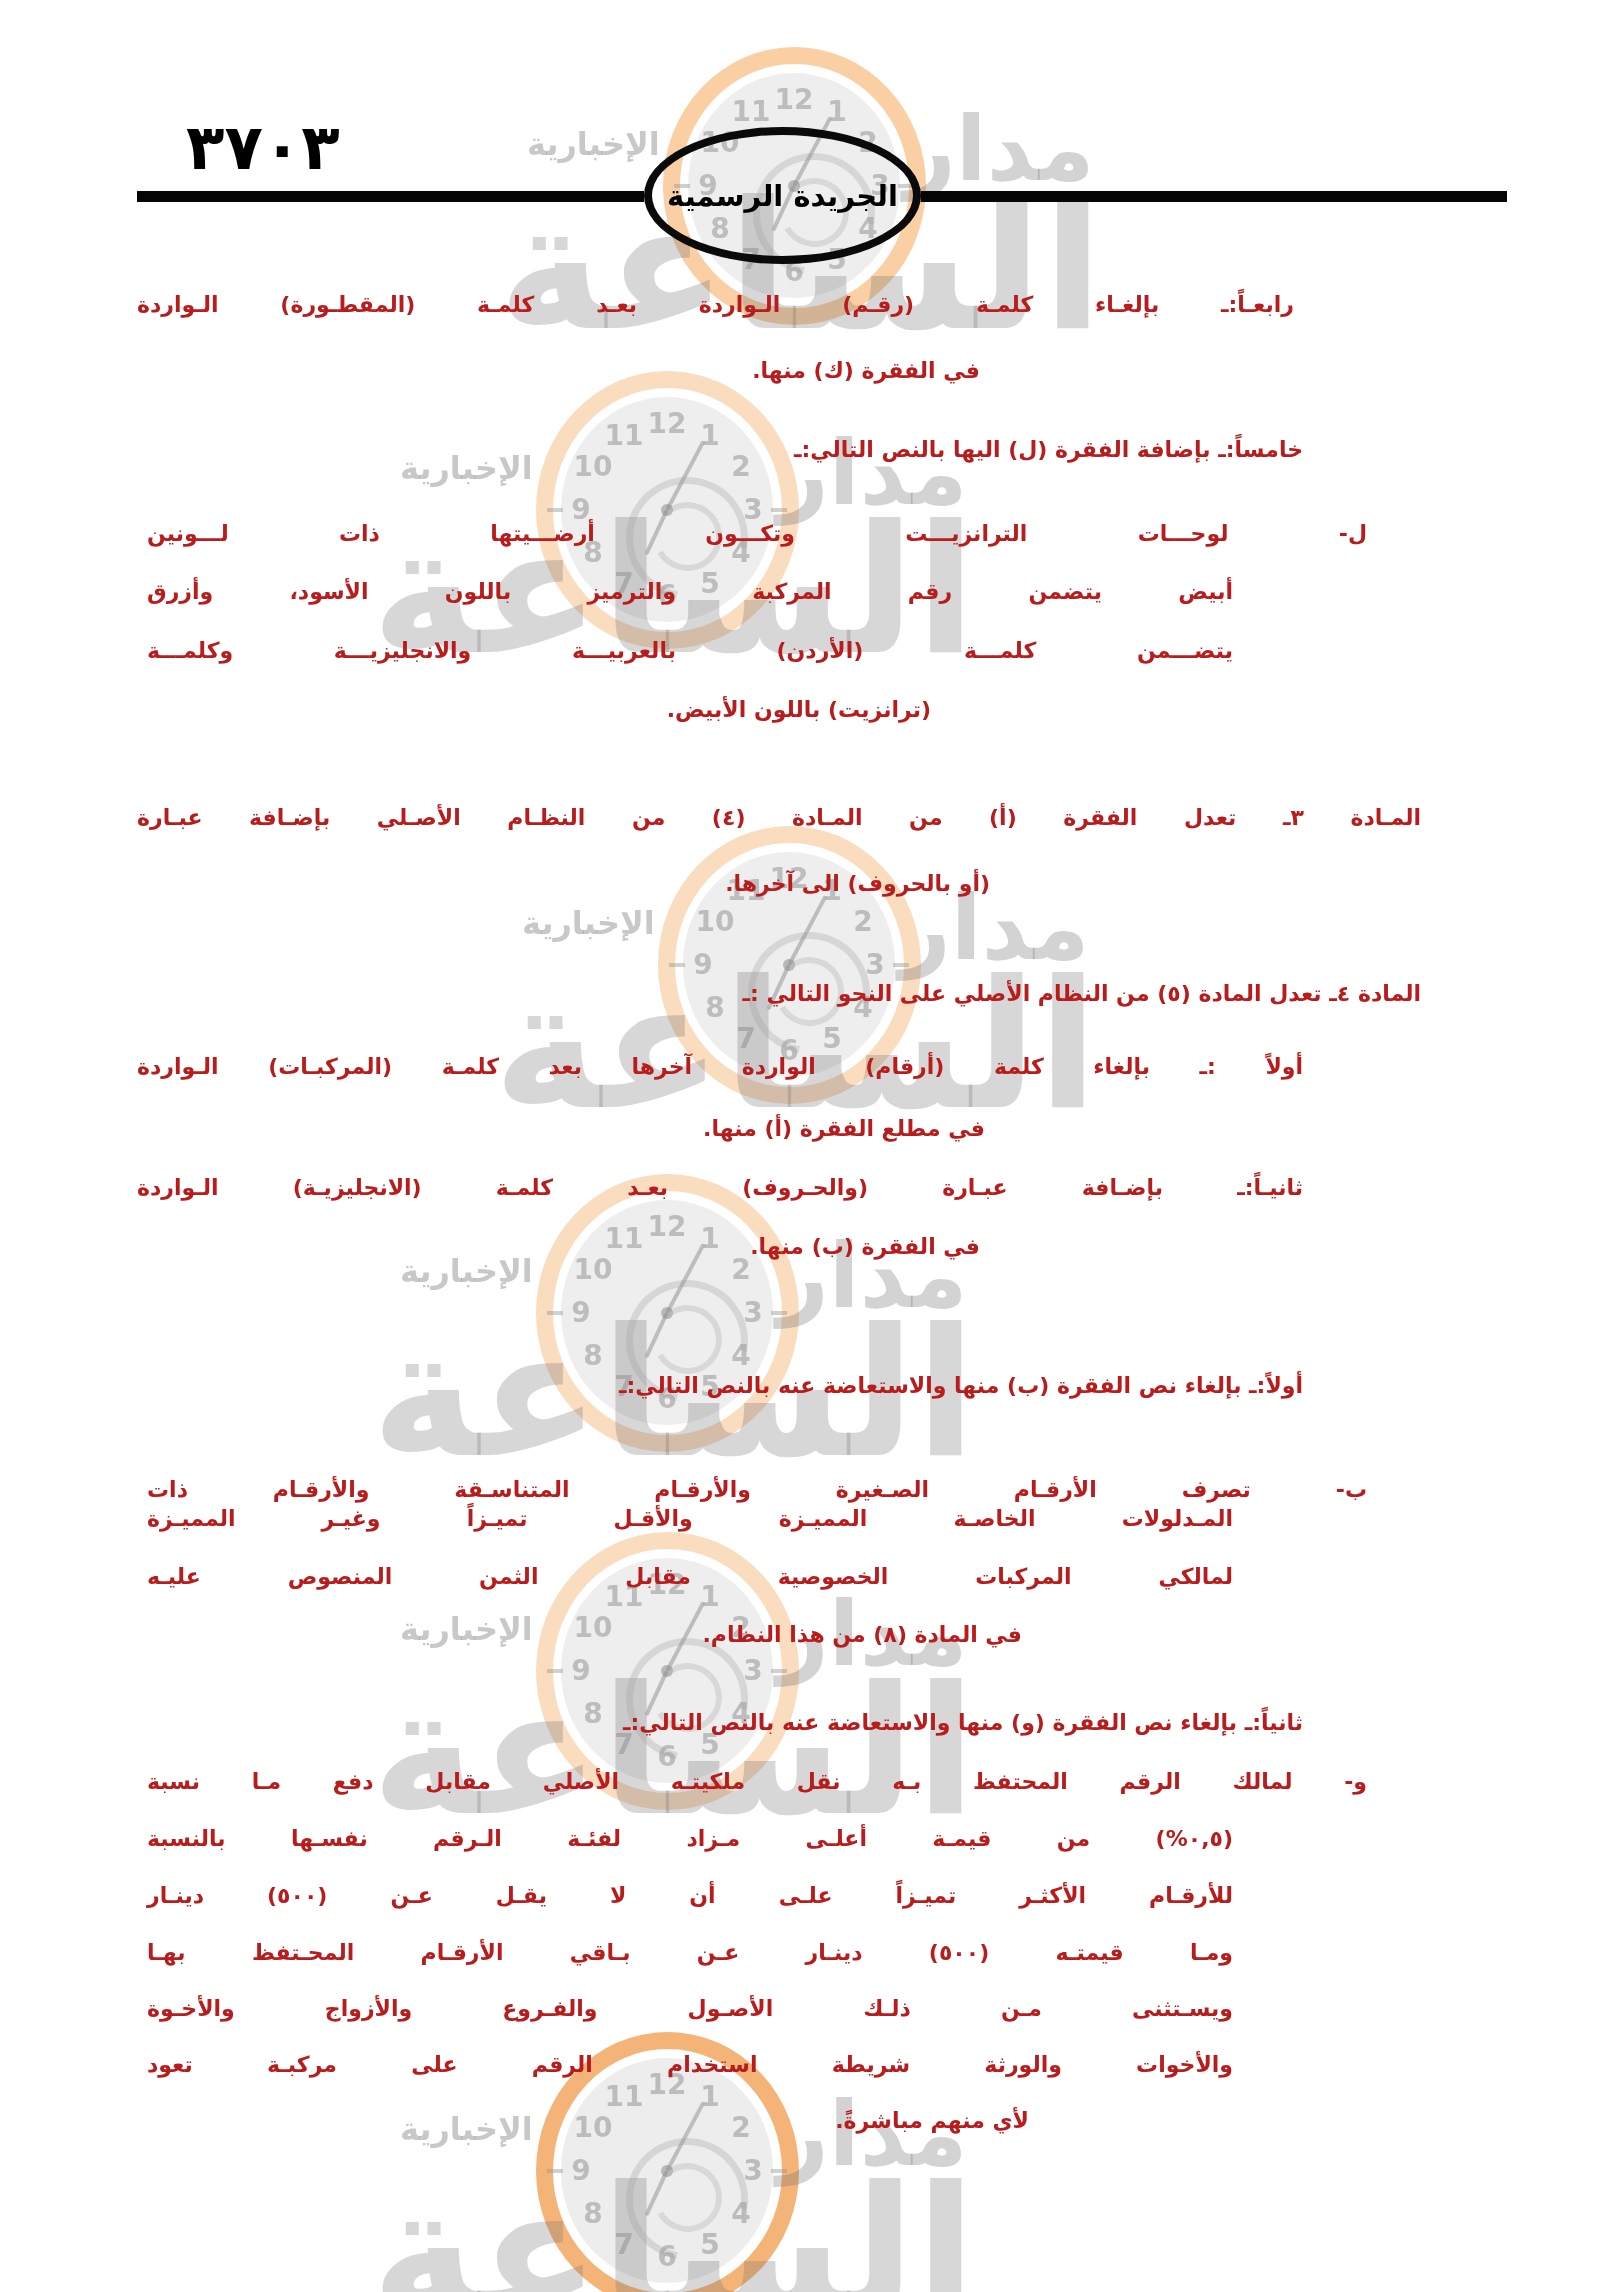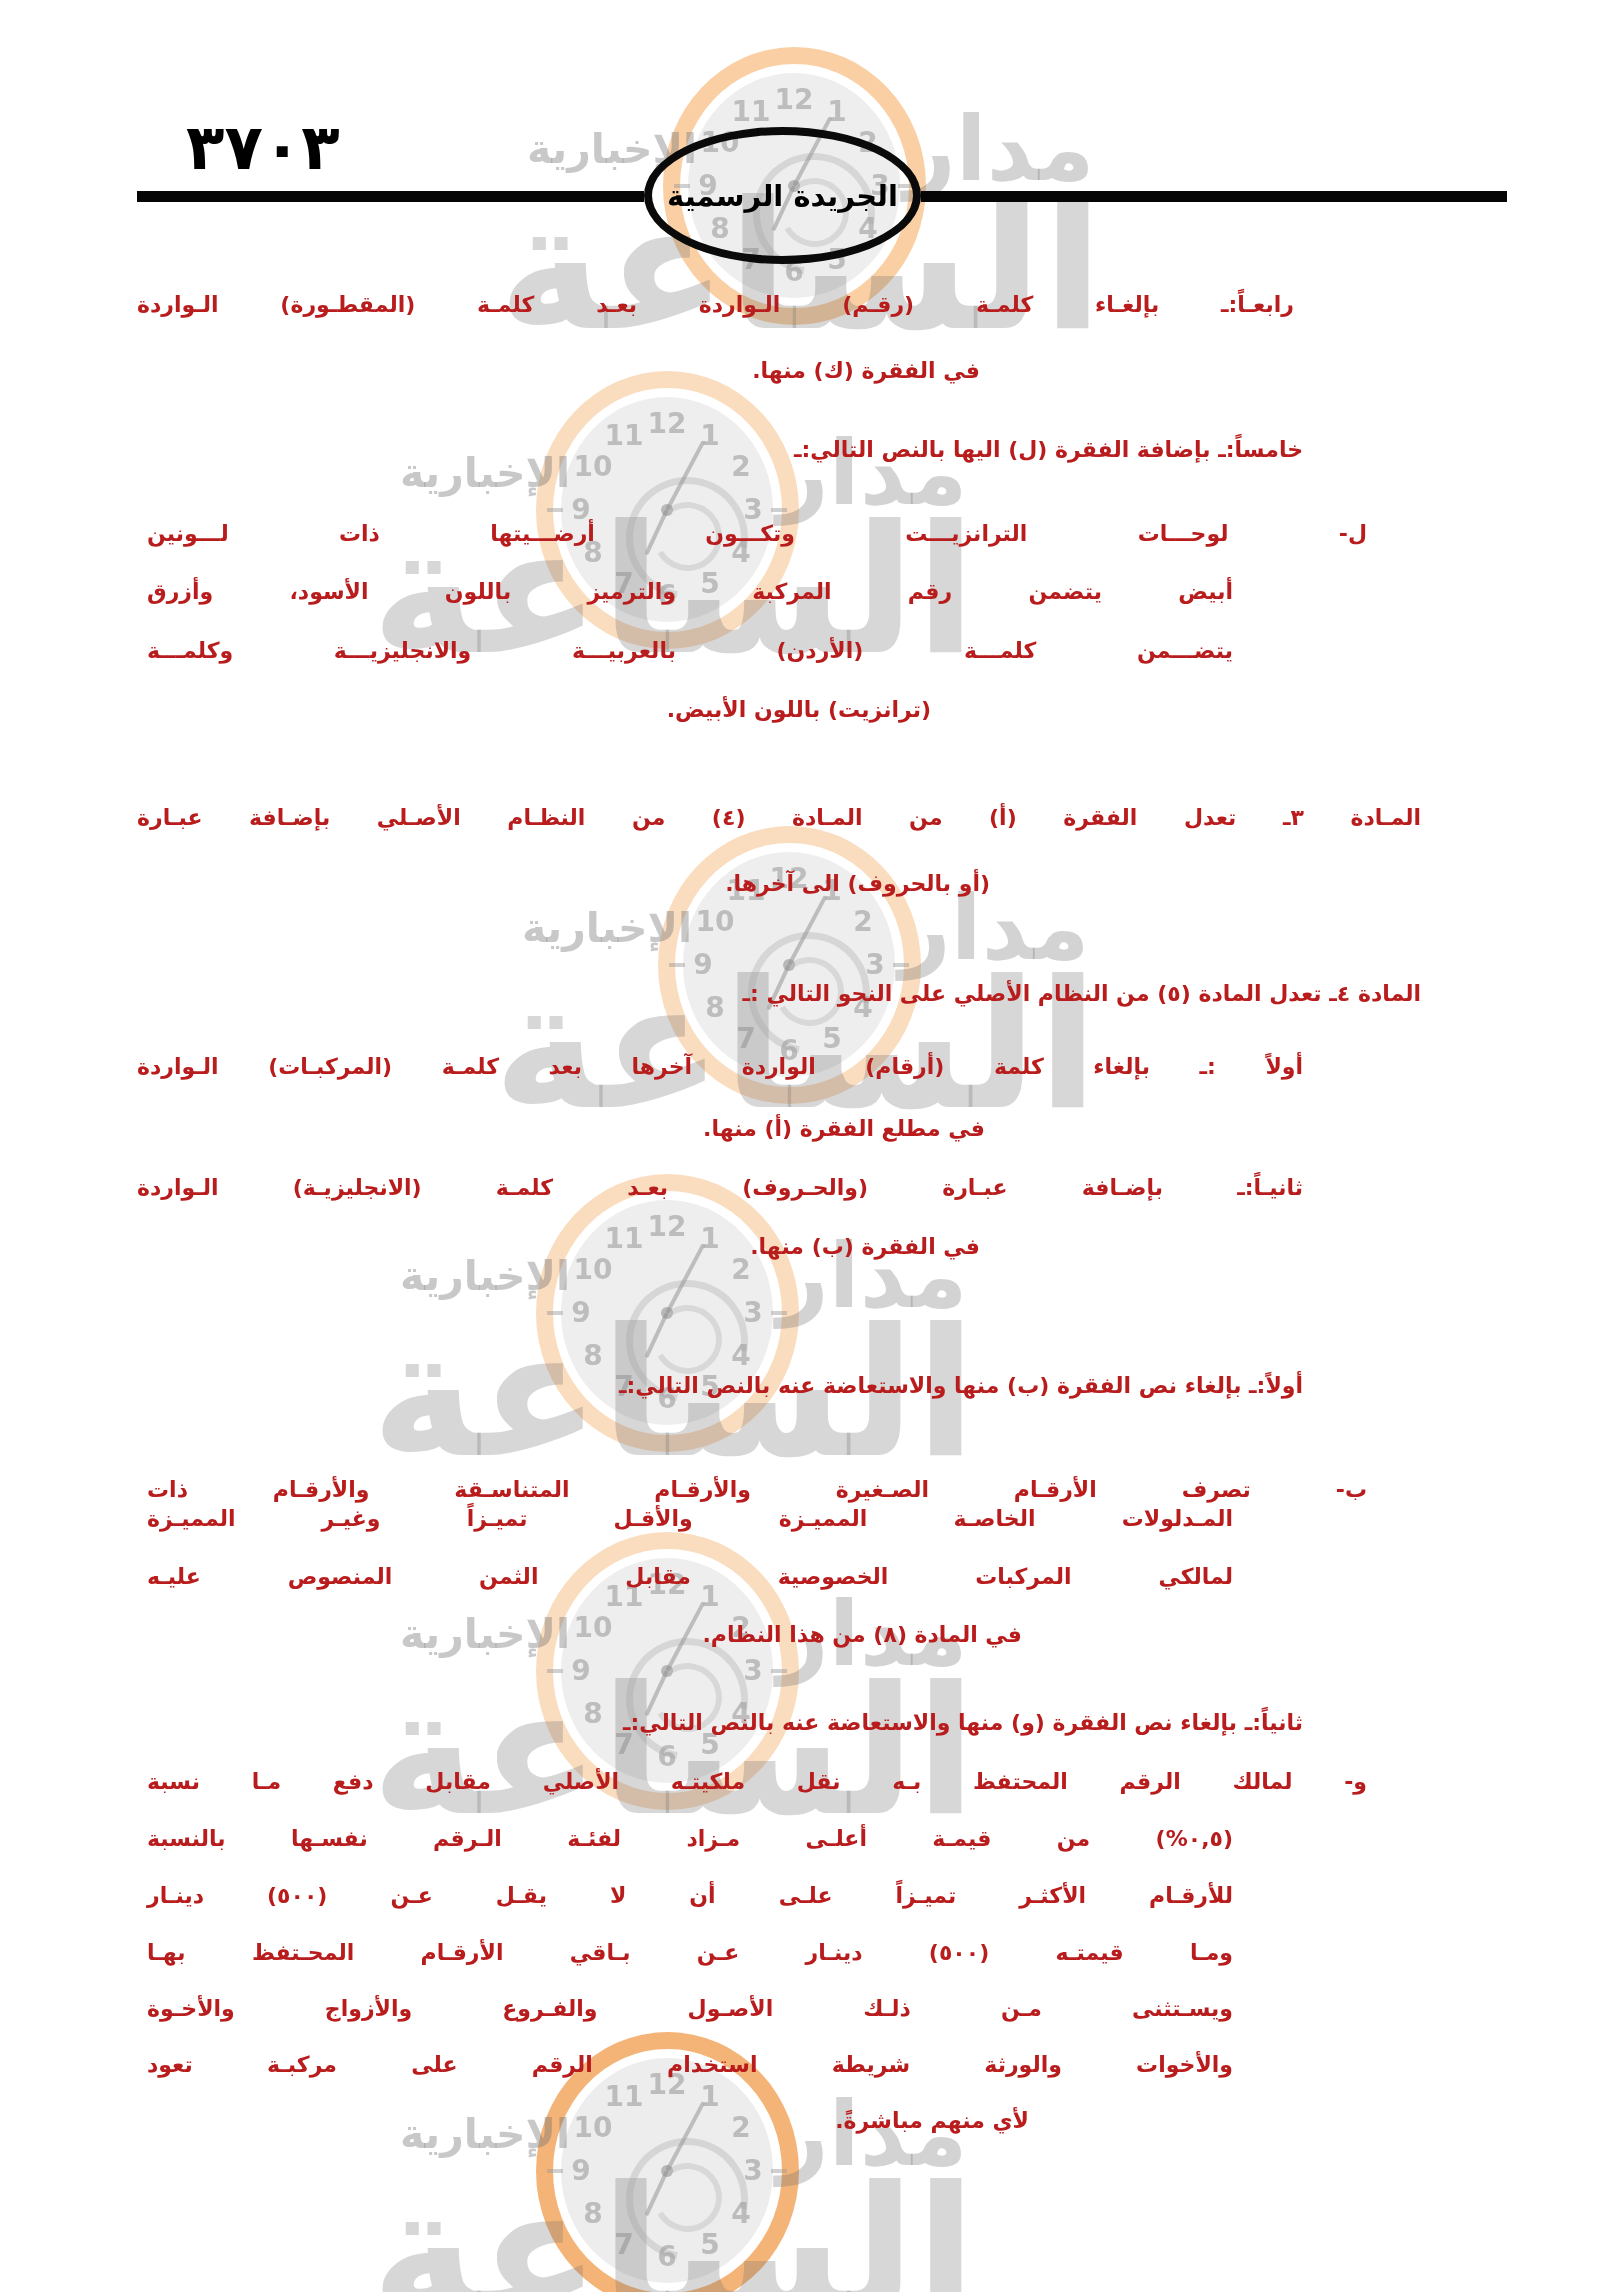--- a/index.html
+++ b/index.html
@@ -32,21 +32,21 @@
   .hand-min{height:78px;transform:rotate(28deg);}
   .hand-hour{height:49px;transform:rotate(205deg);}
   .hub{position:absolute;left:-5.9px;top:-5.9px;width:11.8px;height:11.8px;border-radius:50%;
     background:rgba(140,140,140,0.55);}
   .swirl{position:absolute;left:-41px;top:-33px;width:108px;height:108px;border-radius:50%;
     border:7.8px solid rgba(160,160,160,0.30);border-bottom-color:transparent;
     transform:rotate(-35deg);}
   .swirl2{position:absolute;left:-13.7px;top:-7.8px;width:57px;height:57px;border-radius:50%;
     border:6.9px solid rgba(160,160,160,0.28);border-left-color:transparent;
     transform:rotate(15deg);}
-  .wm-sub{position:absolute;left:-267px;top:-61px;font-size:41px;font-weight:bold;
+  .wm-sub{position:absolute;left:-267px;top:-61px;font-size:32px;font-weight:bold;
     color:rgba(110,110,110,0.38);white-space:nowrap;}
   .wm-madar{position:absolute;left:110px;top:-82px;font-size:90px;font-weight:bold;
     color:rgba(110,110,110,0.30);white-space:nowrap;line-height:1;}
   .wm-main{position:absolute;left:-296px;top:-7.8px;font-size:178px;font-weight:bold;
     color:rgba(110,110,110,0.28);white-space:nowrap;line-height:1;}
   
   .pageno{position:absolute;left:186px;top:116px;font-size:63px;font-weight:bold;
     color:#000;z-index:2;line-height:1;}
   .rule{position:absolute;top:191px;height:10.8px;background:#050505;z-index:2;}
   .rule-left{left:137px;width:507px;}

